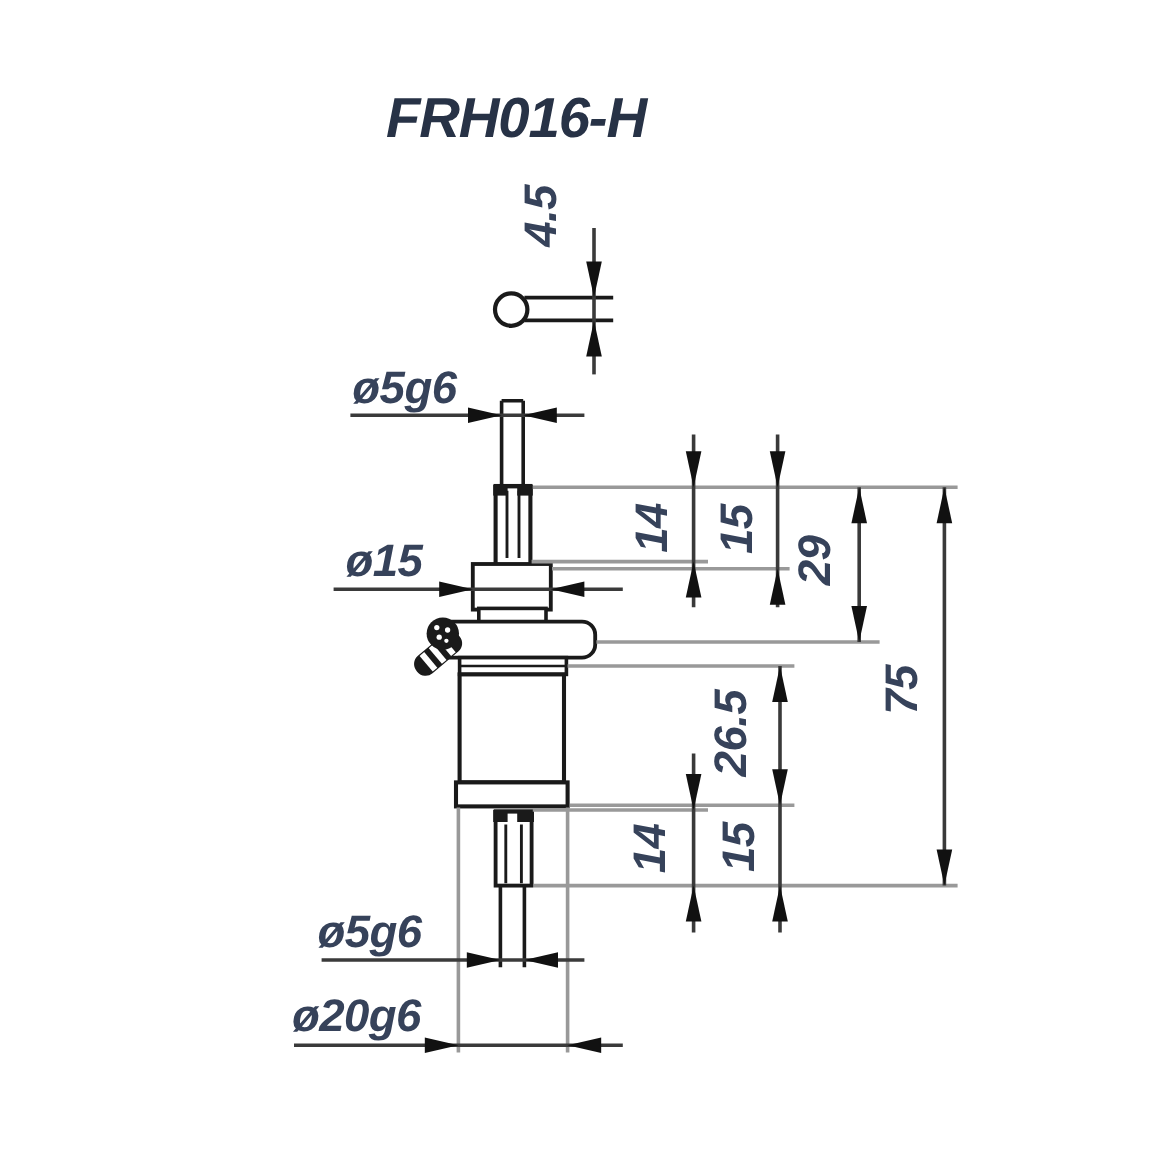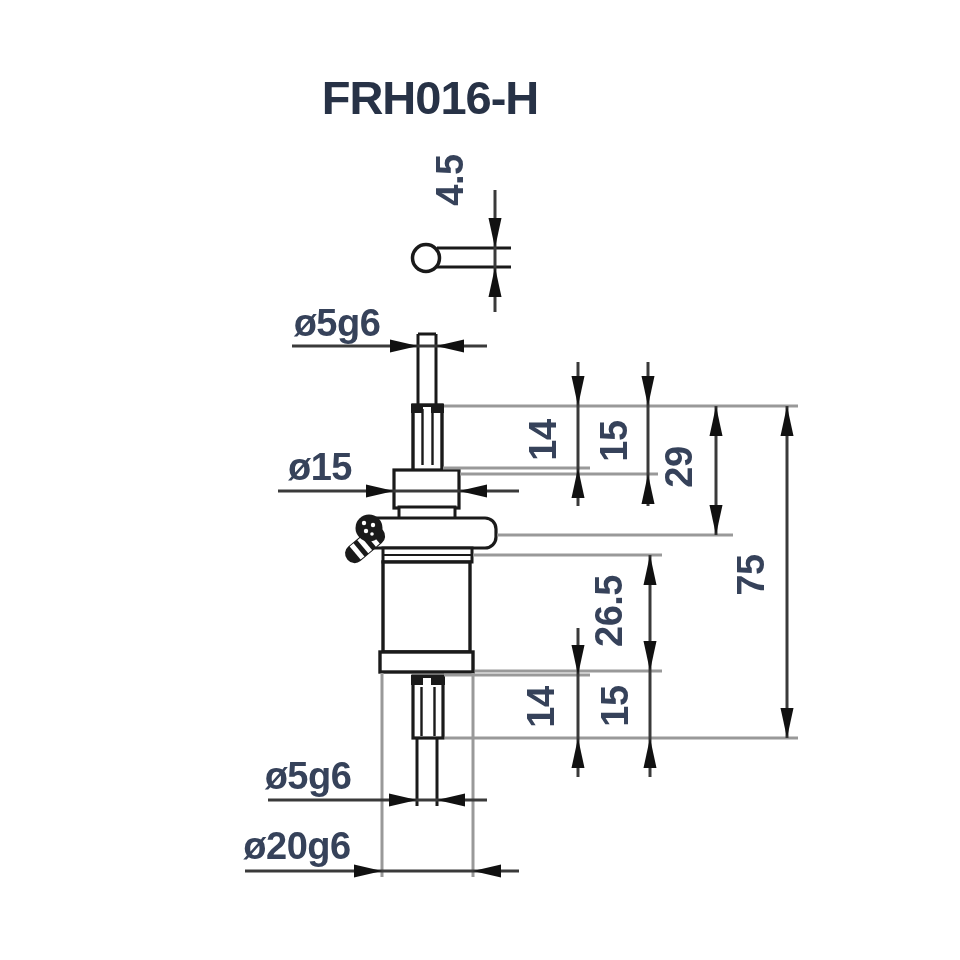--- a/index.html
+++ b/index.html
@@ -9,20 +9,21 @@
     width: 960px;
     height: 960px;
     font-family: "Liberation Sans", sans-serif;
   }
   .stage {
     position: relative;
     width: 960px;
     height: 960px;
     background: #ffffff;
     overflow: hidden;
+    font-style: italic;
   }
   svg text {
     fill: var(--label, #36425a);
     font-family: "Liberation Sans", sans-serif;
     font-weight: bold;
     font-size: 38px;
     letter-spacing: -0.5px;
   }
   svg text.title {
     font-size: 47px;

